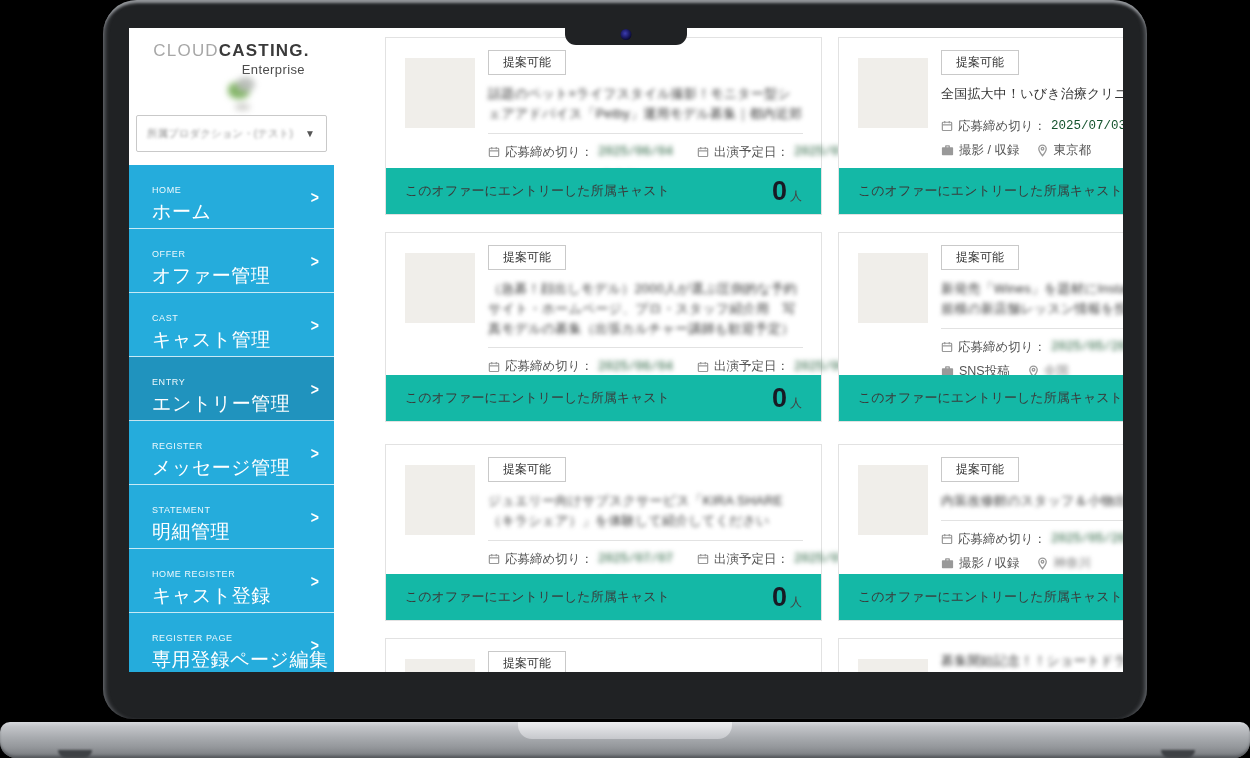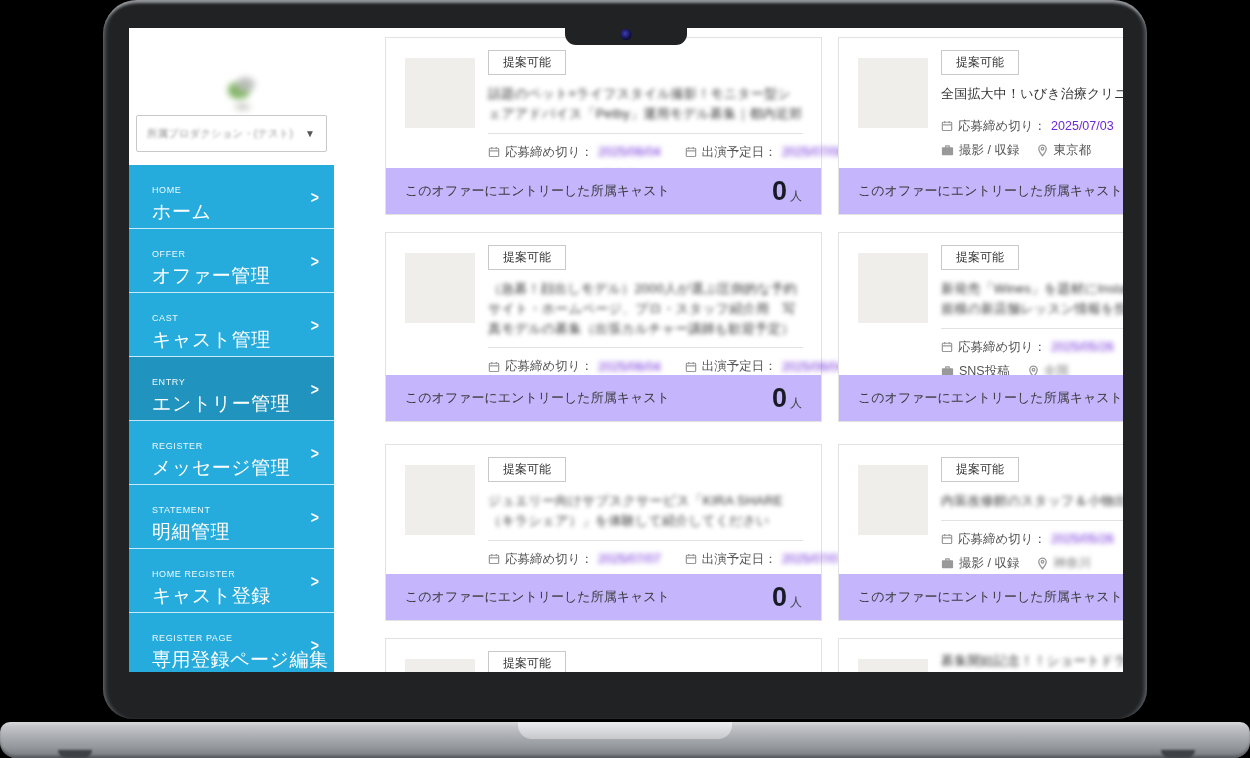--- a/index.html
+++ b/index.html
@@ -64,37 +64,41 @@
   .main{position:absolute;left:205px;top:0;width:789px;height:644px;background:#fff;}
   .card{position:absolute;width:437px;background:#fff;border:1px solid #e2e2e2;box-sizing:border-box;}
   .thumb{position:absolute;left:19px;top:20px;width:70px;height:70px;background:#f0eeea;}
   .card-content{margin:12px 18px 0 102px;}
   .badge{display:inline-block;border:1px solid #c9c9c9;padding:3px 14px;font-size:12px;color:#333;margin-bottom:9px;background:#fff;}
   .title{font-size:13px;line-height:1.52;color:#333;letter-spacing:.2px;}
   .divider{border-top:1px solid #e2e2e2;margin:9px 0 10px;}
   .meta{display:flex;gap:24px;font-size:12.5px;color:#555;align-items:center;margin-top:2px;}
   .meta2{margin-top:7px;gap:18px;}
   .meta-item{display:inline-flex;align-items:center;gap:5px;white-space:nowrap;}
-  .red{color:#6d28d9;}
+  .red{color:#14532d;font-family:Liberation Mono, monospace;}
   .blur{filter:blur(2.3px);}
   .blur-red{filter:blur(2.6px);}
   .blur-loc{filter:blur(2.2px);color:#777;}
-  .card-footer{position:absolute;left:0;right:0;bottom:0;height:46px;background:#c4b5fd;display:flex;align-items:center;justify-content:space-between;padding:0 19px;font-size:13px;color:#3a3a3a;}
+  .card-footer{position:absolute;left:0;right:0;bottom:0;height:46px;background:#14b8a6;display:flex;align-items:center;justify-content:space-between;padding:0 19px;font-size:13px;color:#3a3a3a;}
   .f-count{display:flex;align-items:baseline;}
   .f-count b{font-size:27px;color:#181a24;font-weight:bold;}
   .f-unit{font-size:12px;color:#444;margin-left:3px;}
 </style>
 </head>
 <body>
 
 <div>
   <div class="lid">
     <div class="screen">
 
       <aside class="sidebar">
+        <div class="logo">
+          <span class="logo-light">CLOUD</span><span class="logo-dark">CASTING.</span>
+          <div class="logo-sub">Enterprise</div>
+        </div>
         <div class="avatar-blob">
             <i class="b1"></i>
             <i class="b2"></i>
             <i class="b3"></i>
           </div>
         <div class="dropdown">
           <span class="dd-text">所属プロダクション・(テスト)</span>
           <span class="dd-arrow">▼</span>
         </div>
         <nav class="menu" id="menu">

